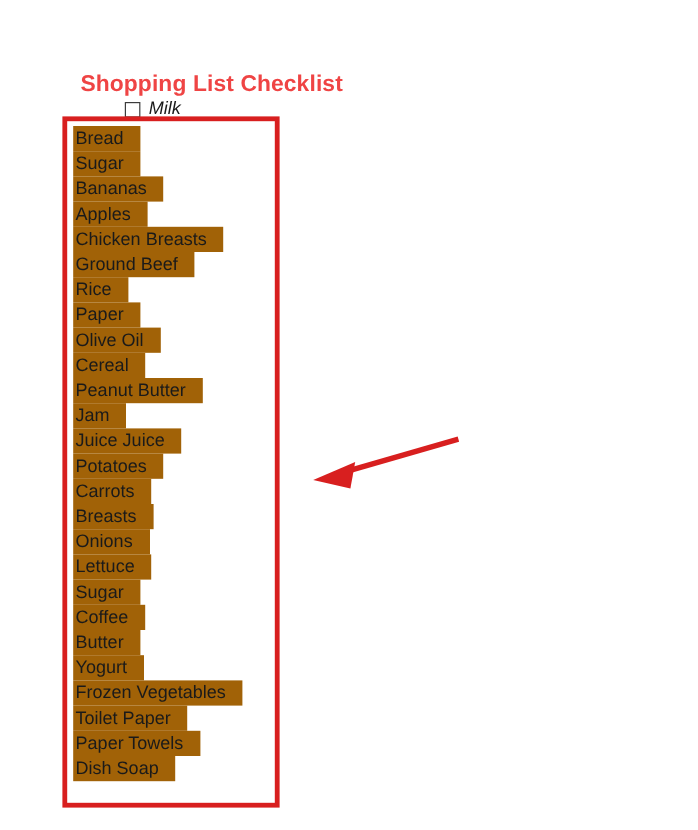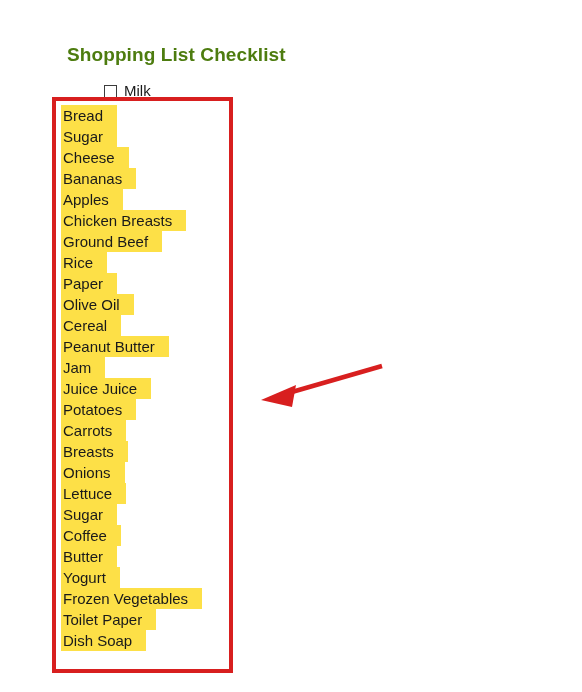--- a/index.html
+++ b/index.html
@@ -12,37 +12,38 @@
     height: 692px;
     position: relative;
     overflow: hidden;
     font-family: "Liberation Sans", sans-serif;
     -webkit-font-smoothing: antialiased;
   }
 
   #page-title {
     position: absolute;
     left: 67px;
-    top: 44px;
+    top: 60px;
     font-size: 19px;
     font-weight: bold;
-    color: #4d7c0f;
+    color: #ef4444;
     letter-spacing: 0.1px;
     white-space: nowrap;
   }
 
   
   #checkbox-row {
     position: absolute;
     left: 104px;
     top: 83px;
     display: flex;
     align-items: center;
     gap: 7px;
     height: 16px;
+    font-style: italic;
   }
   #checkbox-row .cbx {
     width: 13px;
     height: 13px;
     border: 1.5px solid #3c3c3c;
     background: #ffffff;
     box-sizing: border-box;
     display: block;
   }
   #checkbox-row .cbx-label {
@@ -76,21 +77,21 @@
     list-style: none;
   }
   #item-list li {
     font-size: 15px;
     line-height: 21px;
     height: 21px;
     color: #1a1a1a;
     white-space: nowrap;
   }
   #item-list li span.txt {
-    background: #fde047;
+    background: #a16207;
     padding: 0 14px 0 2px;
     display: inline-block;
     line-height: 21px;
     text-align: center;
   }
 
   
   #annotation-arrow {
     position: absolute;
     left: 252px;
@@ -106,21 +107,20 @@
 <div id="page-title">Shopping List Checklist</div>
 
 <div id="checkbox-row">
   <span class="cbx"></span>
   <span class="cbx-label">Milk</span>
 </div>
 
 <ul id="item-list">
     <li><span class="txt">Bread</span></li>
     <li><span class="txt">Sugar</span></li>
-    <li><span class="txt">Cheese</span></li>
     <li><span class="txt">Bananas</span></li>
     <li><span class="txt">Apples</span></li>
     <li><span class="txt">Chicken Breasts</span></li>
     <li><span class="txt">Ground Beef</span></li>
     <li><span class="txt">Rice</span></li>
     <li><span class="txt">Paper</span></li>
     <li><span class="txt">Olive Oil</span></li>
     <li><span class="txt">Cereal</span></li>
     <li><span class="txt">Peanut Butter</span></li>
     <li><span class="txt">Jam</span></li>
@@ -129,20 +129,21 @@
     <li><span class="txt">Carrots</span></li>
     <li><span class="txt">Breasts</span></li>
     <li><span class="txt">Onions</span></li>
     <li><span class="txt">Lettuce</span></li>
     <li><span class="txt">Sugar</span></li>
     <li><span class="txt">Coffee</span></li>
     <li><span class="txt">Butter</span></li>
     <li><span class="txt">Yogurt</span></li>
     <li><span class="txt">Frozen Vegetables</span></li>
     <li><span class="txt">Toilet Paper</span></li>
+    <li><span class="txt">Paper Towels</span></li>
     <li><span class="txt">Dish Soap</span></li>
   </ul>
 
 <div id="highlight-box"></div>
 
 <svg id="annotation-arrow" viewBox="0 0 140 60" width="140" height="60">
   <line x1="130" y1="14" x2="26" y2="44" stroke="#d81f1f" stroke-width="4.5" stroke-linecap="butt"></line>
   <polygon points="9,48 44,33 40,55" fill="#d81f1f"></polygon>
 </svg>
 

